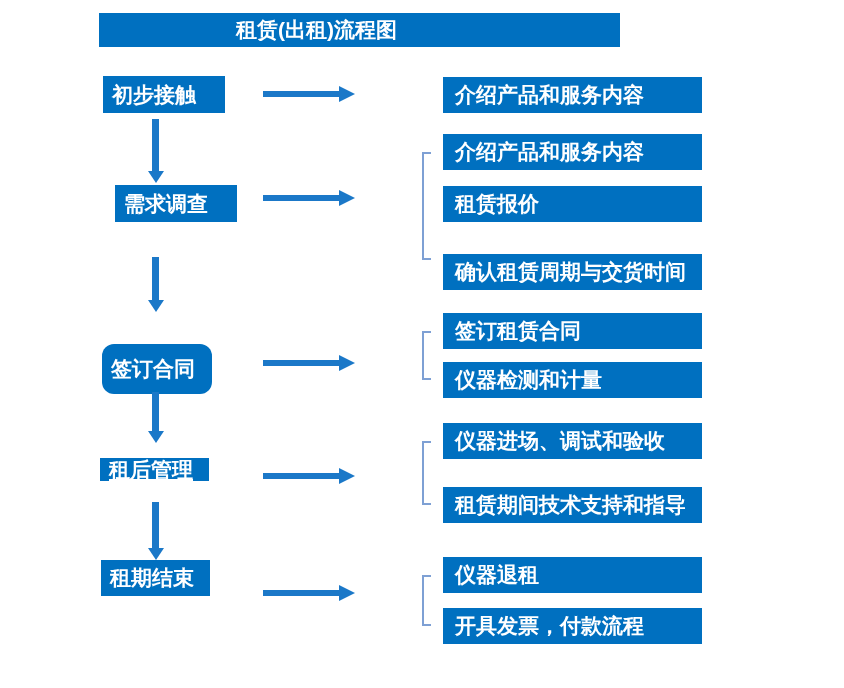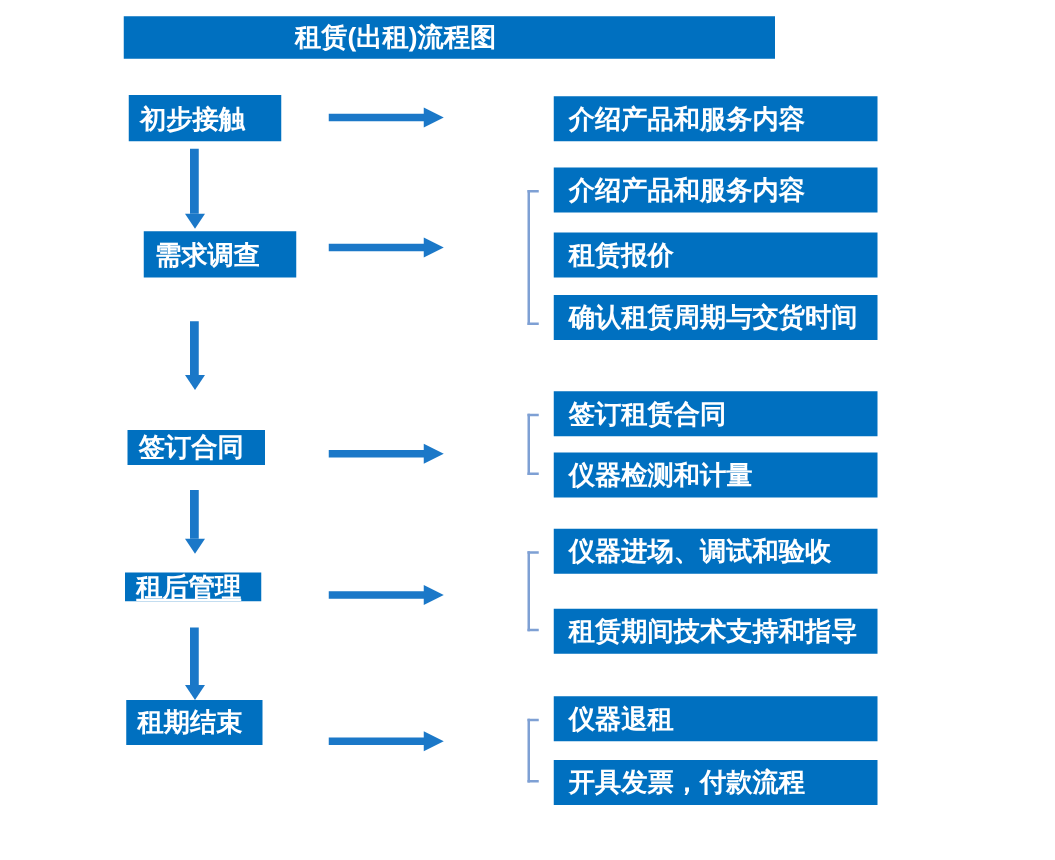--- a/index.html
+++ b/index.html
@@ -72,21 +72,21 @@
   <div class="blue-box title-bar">
     <span class="title-text">租赁(出租)流程图</span>
   </div>
 
   <div class="blue-box stage-box" style="left:103px; top:76px;  width:122px; height:37px;">
     <span>初步接触</span>
   </div>
   <div class="blue-box stage-box" style="left:103px; top:185px; width:122px; height:37px;margin-left:12px;">
     <span>需求调查</span>
   </div>
-  <div class="blue-box stage-box" style="left:102px; top:344px; width:110px; height:28px;">
+  <div class="blue-box stage-box" style="left:102px; top:344px; width:110px; height:50px;border-radius:12px;">
     <span>签订合同</span>
   </div>
   <div class="blue-box stage-box" style="left:100px; top:458px; width:109px; height:23px;text-decoration:underline;">
     <span>租后管理</span>
   </div>
   <div class="blue-box stage-box" style="left:101px; top:560px; width:109px; height:36px;">
     <span>租期结束</span>
   </div>
 
   <div class="v-arrow" style="top:119px; height:64px;">
@@ -134,21 +134,21 @@
 
   <div class="blue-box output-box" style="top:77px;">
     <span>介绍产品和服务内容</span>
   </div>
   <div class="blue-box output-box" style="top:134px;">
     <span>介绍产品和服务内容</span>
   </div>
   <div class="blue-box output-box" style="top:186px;">
     <span>租赁报价</span>
   </div>
-  <div class="blue-box output-box" style="top:236px;">
+  <div class="blue-box output-box" style="top:254px;">
     <span>确认租赁周期与交货时间</span>
   </div>
   <div class="blue-box output-box" style="top:313px;">
     <span>签订租赁合同</span>
   </div>
   <div class="blue-box output-box" style="top:362px;">
     <span>仪器检测和计量</span>
   </div>
   <div class="blue-box output-box" style="top:423px;">
     <span>仪器进场、调试和验收</span>

